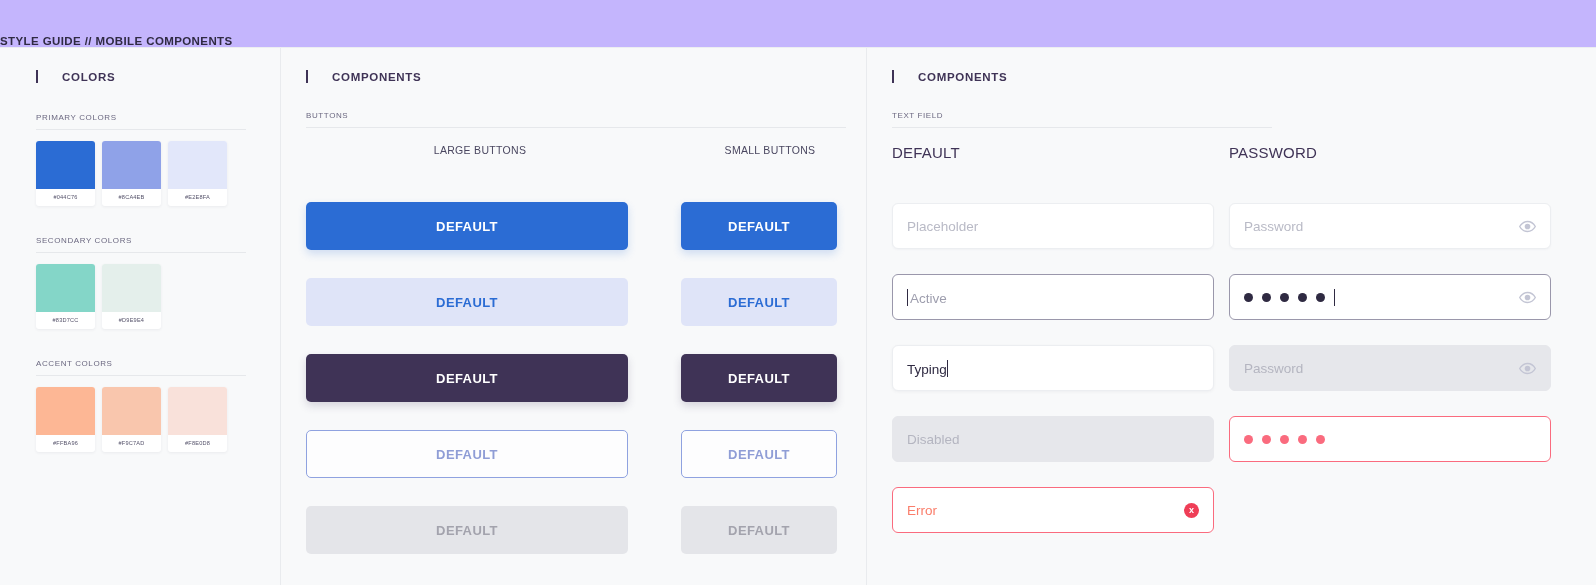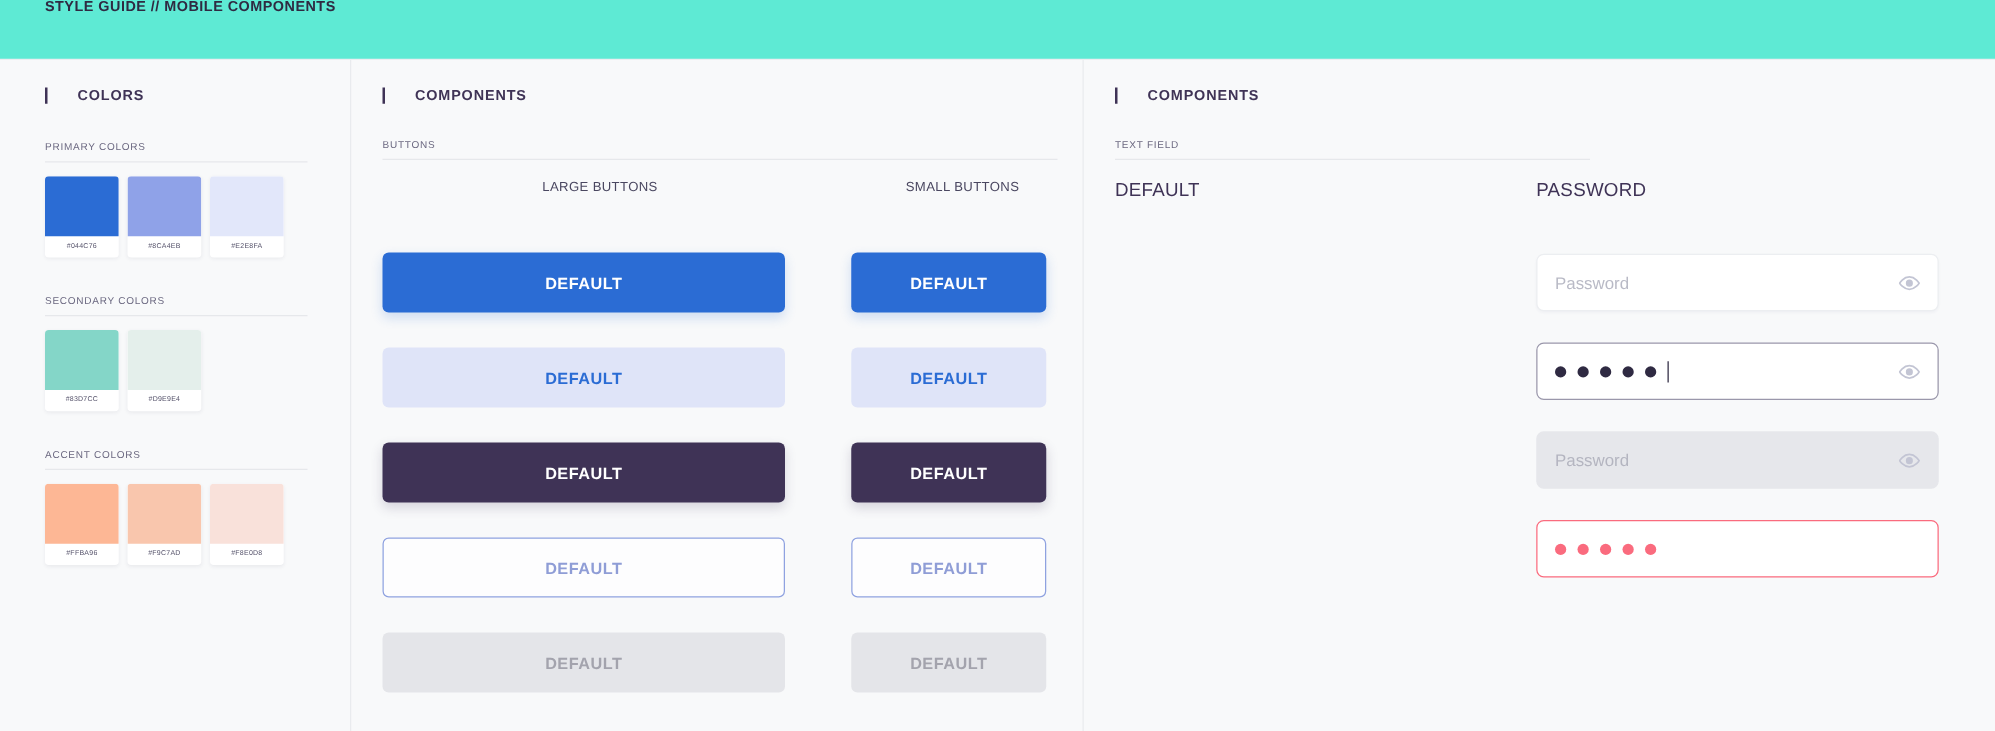--- a/index.html
+++ b/index.html
@@ -13,24 +13,23 @@
   body {
     font-family: "Liberation Sans", sans-serif;
     background: #f8f9fa;
     color: #3f3356;
     -webkit-font-smoothing: antialiased;
   }
 
   
   .topbar {
     height: 48px;
-    background: #5eead4;
-    display: flex;
-    align-items: flex-start;
-    padding-left: 36px;
+    background: #c4b5fd;
+    display: flex;
+    align-items: flex-end;
     border-bottom: 1px solid #eceef1;
   }
   .topbar-title {
     font-size: 11.5px;
     font-weight: bold;
     letter-spacing: 0.4px;
     color: #2f2a42;
   }
 
   
@@ -323,20 +322,38 @@
     <span class="col-divider"></span>
     <div class="section-head">
       <span class="section-bar"></span>
       <span class="section-title">COMPONENTS</span>
     </div>
     <div class="sub-label" style="width:380px">TEXT FIELD</div>
 
     <div class="tf-cols">
       <div class="tf-col">
         <div class="tf-col-title">DEFAULT</div>
+        <div class="tf-stack" id="default-fields">
+            <div class="tf tf-default">
+              <div class="tf-text">Placeholder</div>
+            </div>
+            <div class="tf tf-active">
+              <div class="tf-text"><span class="caret caret-lead"></span><span>Active</span></div>
+            </div>
+            <div class="tf tf-typing">
+              <div class="tf-text"><span>Typing</span><span class="caret"></span></div>
+            </div>
+            <div class="tf tf-disabled">
+              <div class="tf-text">Disabled</div>
+            </div>
+            <div class="tf tf-error">
+              <div class="tf-text"><span>Error</span></div>
+              <div class="err-icon">x</div>
+            </div>
+          </div>
       </div>
       <div class="tf-col">
         <div class="tf-col-title">PASSWORD</div>
         <div class="tf-stack" id="password-fields">
             <div class="tf tf-default">
               <div class="tf-text">Password</div>
               <span class="tf-icon">
                 <svg width="17" height="17" viewBox="0 0 24 24" fill="none" stroke="#c3c5d4" stroke-width="2" stroke-linecap="round" stroke-linejoin="round">
                   <path d="M1 12s4-7 11-7 11 7 11 7-4 7-11 7-11-7-11-7z"></path>
                   <circle cx="12" cy="12" r="3" fill="#c3c5d4"></circle>

